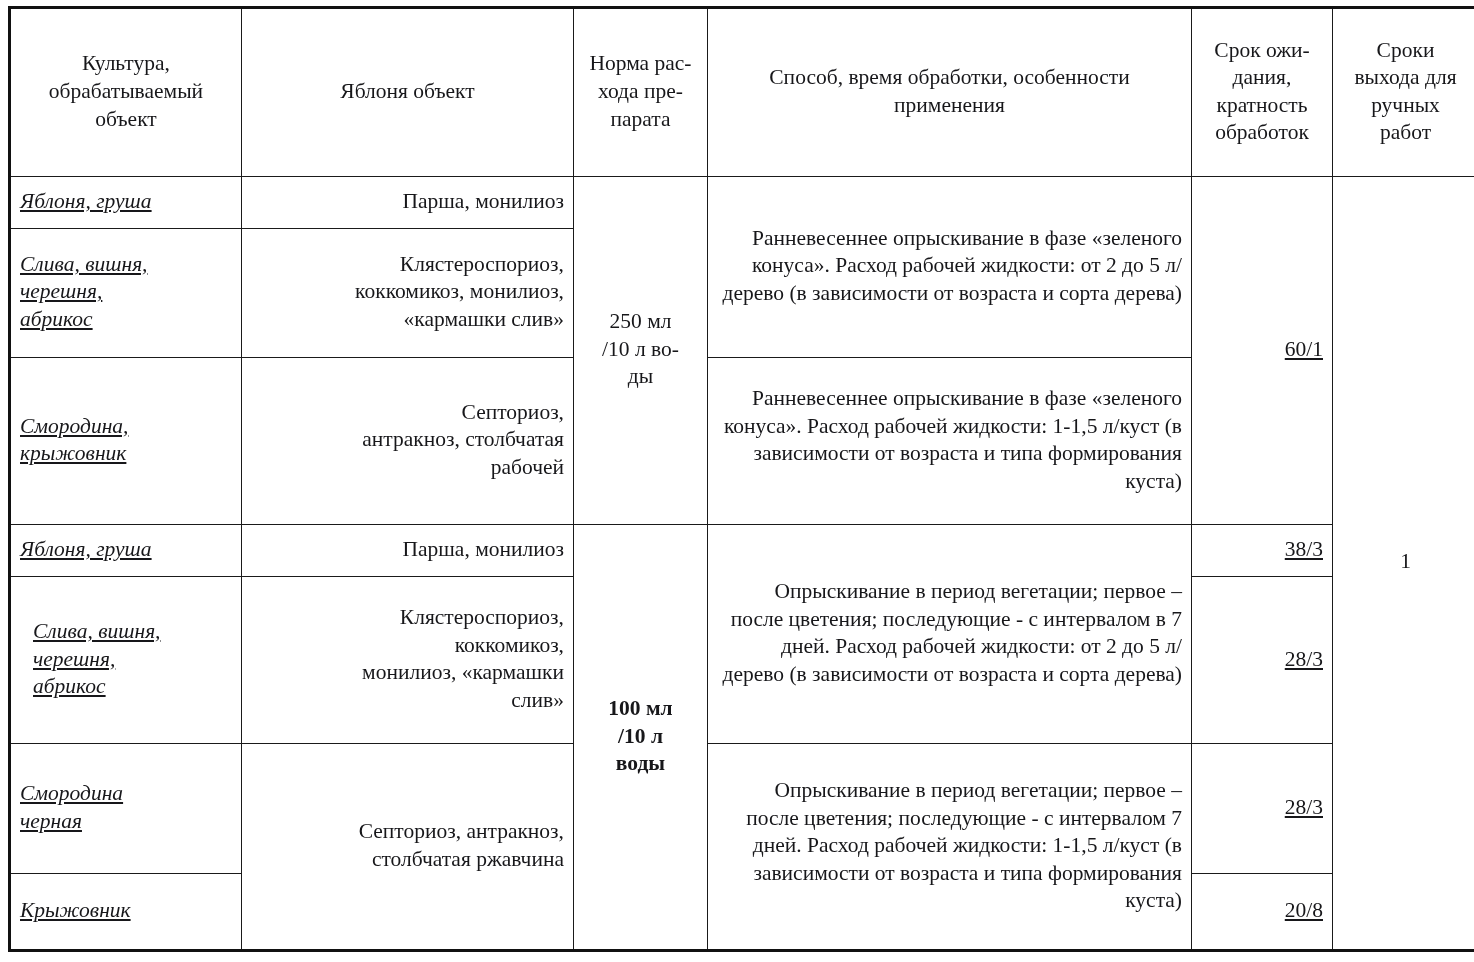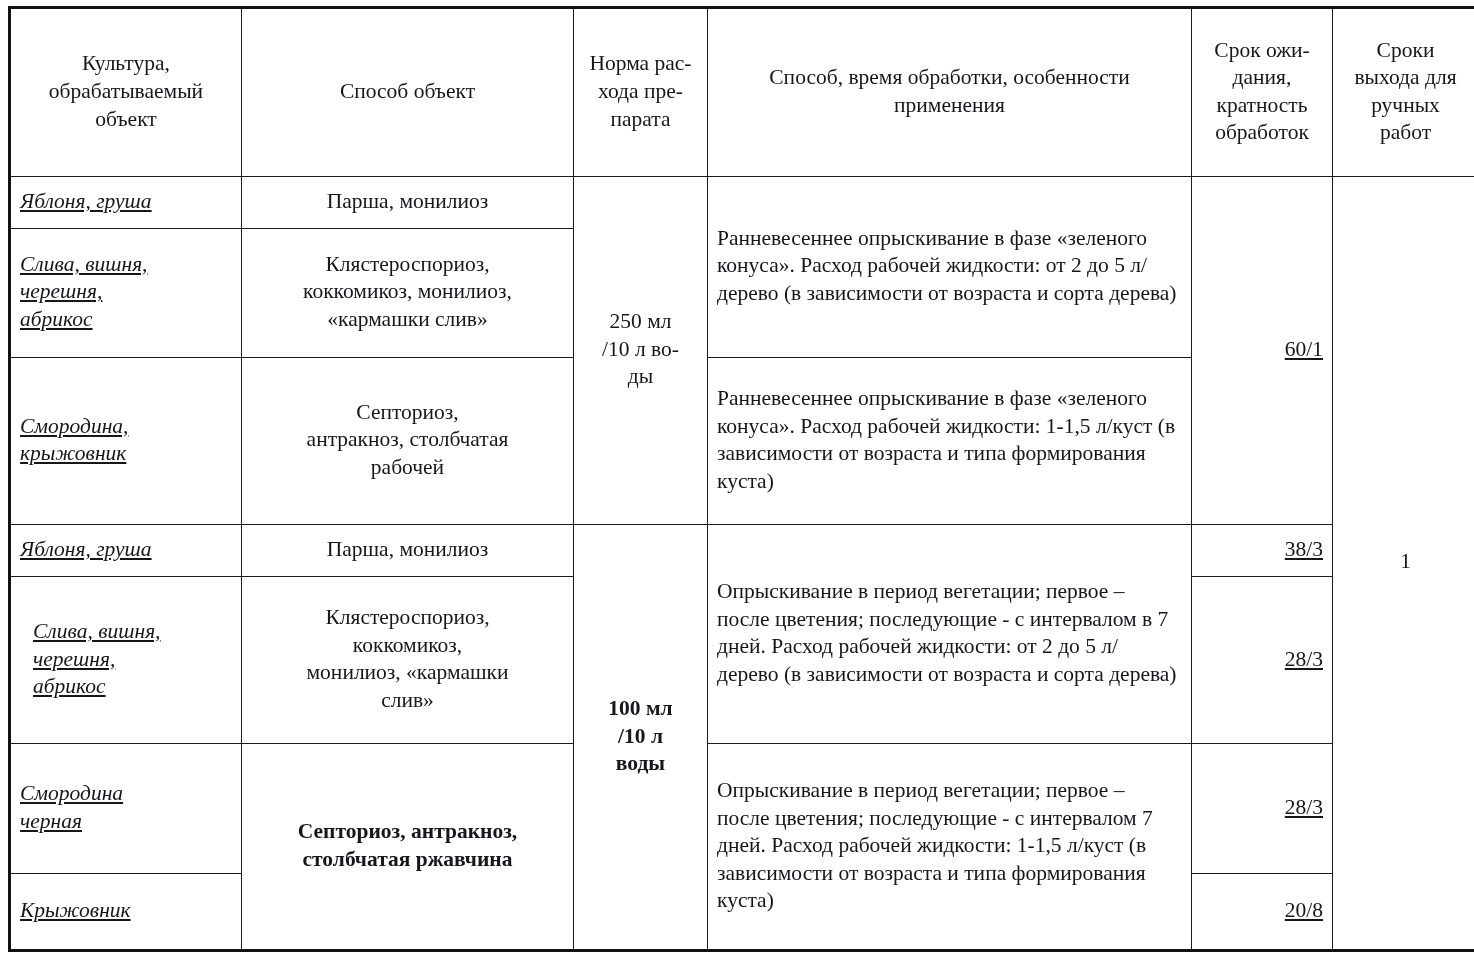--- a/index.html
+++ b/index.html
@@ -71,38 +71,38 @@
     font-size: 21.5px;
     line-height: 1.30;
     text-align: left;
     vertical-align: middle;
     padding-left: 12px;
     text-decoration: underline;
   }
   .crop.indent { padding-left: 22px; }
 
   .pest {
-    text-align: center;
+    text-align: right;
     vertical-align: middle;
     line-height: 1.33;
     padding-left: 12px;
   }
 
   .dose {
     text-align: center;
     vertical-align: middle;
     font-size: 22px;
     line-height: 1.34;
     padding-left: 3px;
     padding-right: 3px;
     margin-top: 40px;
   }
 
   .method {
-    text-align: left;
+    text-align: right;
     vertical-align: middle;
     line-height: 1.30;
     padding-left: 11px;
     padding-right: 6px;
   }
 
   .wait {
     text-align: right;
     vertical-align: middle;
     font-size: 22px;
@@ -126,21 +126,21 @@
       <col class="c-pest">
       <col class="c-dose">
       <col class="c-method">
       <col class="c-wait">
       <col class="c-exit">
     </colgroup>
 
     <tbody>
         <tr class="hdr">
       <td style="white-space: pre-line;">Культура, обрабатываемый объект</td>
-      <td style="white-space: pre-line;">Способ объект</td>
+      <td style="white-space: pre-line;">Яблоня объект</td>
       <td class="narrow" style="white-space: pre-line;">Норма рас-
 хода пре-
 парата</td>
       <td style="white-space: pre-line;">Способ, время обработки, особенности применения</td>
       <td class="narrow" style="white-space: pre-line;">Срок ожи-
 дания,
 кратность
 обработок</td>
       <td class="narrow" style="white-space: pre-line;">Сроки
 выхода для
@@ -194,21 +194,21 @@
       <td class="pest" style="white-space: pre-line;">Клястероспориоз,
 коккомикоз,
 монилиоз, «кармашки
 слив»</td>
       <td class="wait">28/3</td>
     </tr>
 
     <tr>
       <td class="crop" style="white-space: pre-line;">Смородина
 черная</td>
-      <td class="pest" rowspan="2" style="white-space: pre-line; font-weight: bold;">Септориоз, антракноз,
+      <td class="pest" rowspan="2" style="white-space: pre-line;">Септориоз, антракноз,
 столбчатая ржавчина</td>
       <td class="method" rowspan="2">Опрыскивание в период вегетации; первое – после цветения; последующие - с интервалом 7 дней. Расход рабочей жидкости: 1-1,5 л/куст (в зависимости от возраста и типа формирования куста)</td>
       <td class="wait">28/3</td>
     </tr>
 
     <tr>
       <td class="crop" style="white-space: pre-line;">Крыжовник</td>
       <td class="wait">20/8</td>
     </tr>
 

